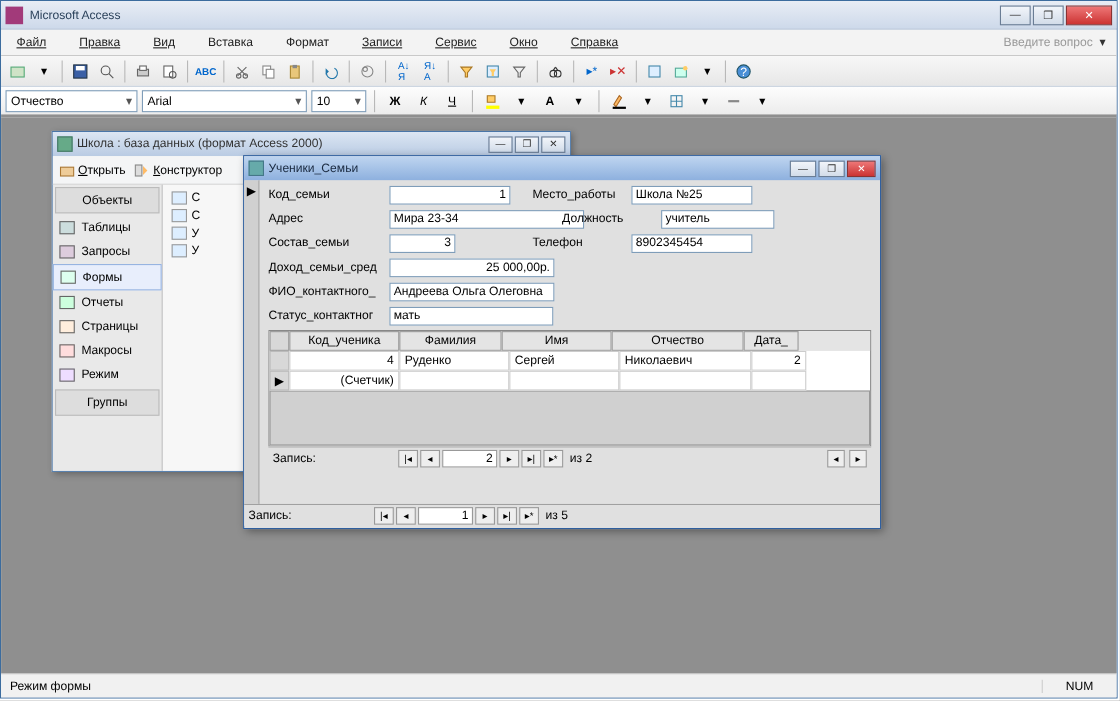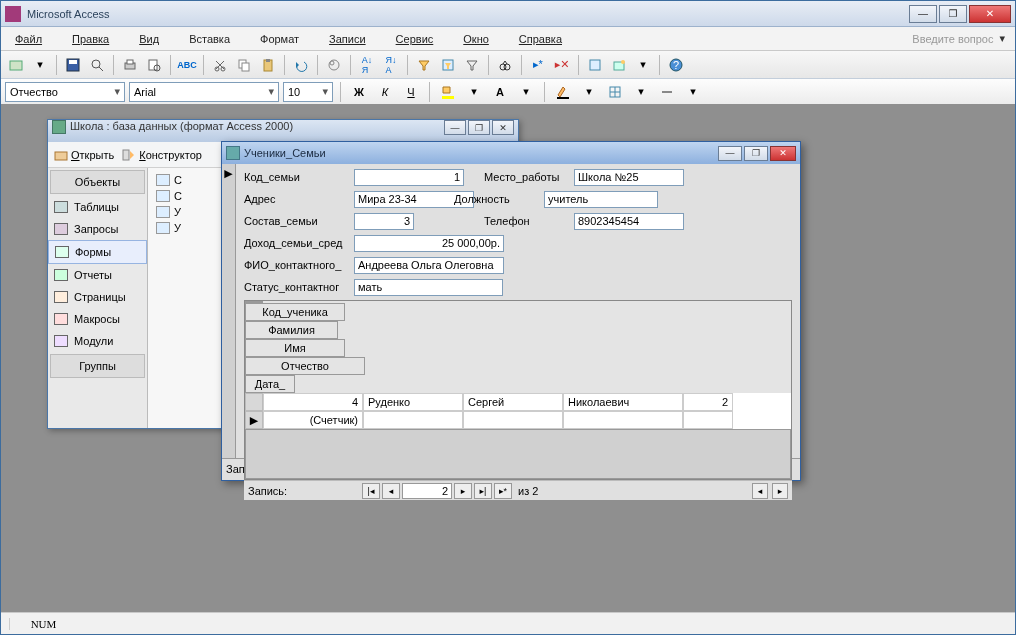--- a/index.html
+++ b/index.html
@@ -25,21 +25,21 @@
 .sep { width: 1px; height: 20px; background: #b8b8b8; margin: 0 3px; }
 
 .toolbar2 { height: 28px; background: linear-gradient(#fdfdfd,#ececec); border-bottom: 3px solid #8f8f8f; display: flex; align-items: center; padding: 0 4px; gap: 4px; }
 .combo { height: 20px; border: 1px solid #7f9db9; background: #fff; display: flex; align-items: center; padding: 0 4px; }
 .combo .dd { margin-left: auto; color: #555; padding-left: 6px; }
 
 .workspace { flex: 1; background: #8f8f8f; position: relative; overflow: hidden; }
 
 
 .dbwin { position: absolute; left: 46px; top: 12px; width: 472px; height: 310px; border: 1px solid #4a76a8; background: #f4f5f6; box-shadow: 2px 2px 6px rgba(0,0,0,0.3); }
-.dbwin .dbtitle { height: 22px; background: linear-gradient(#dce6f3,#b9cbe3); display: flex; align-items: flex-start; padding: 0 4px; color: #333; }
+.dbwin .dbtitle { height: 22px; background: linear-gradient(#dce6f3,#b9cbe3); display: flex; align-items: center; padding: 0 4px; color: #333; }
 .dbwin .dbtitle .icon { width: 14px; height: 14px; background: #6a8; border: 1px solid #476; margin-right: 4px; }
 .dbwin .dbtitle .title { flex: 1; }
 .dbwin .dbtitle .ctrls { display: flex; gap: 2px; }
 .dbwin .dbtitle .ctrls .winbtn { width: 22px; height: 15px; font-size: 9px; }
 .dbwin .dbtoolbar { height: 26px; background: #f4f5f6; display: flex; align-items: center; padding: 0 6px; gap: 8px; border-bottom: 1px solid #d0d0d0; }
 .dbwin .dbtoolbar .tbbtn { display: flex; align-items: center; gap: 3px; cursor: pointer; }
 .dbwin .body { display: flex; height: calc(100% - 48px); }
 .dbwin .nav { width: 100px; background: #e9e9e9; border-right: 1px solid #bbb; display: flex; flex-direction: column; }
 .dbwin .nav .cat { padding: 5px 6px; border: 1px solid #bbb; margin: 2px; background: #ddd; text-align: center; font-weight: normal; }
 .dbwin .nav .item { padding: 5px 6px; display: flex; align-items: center; gap: 6px; cursor: pointer; }
@@ -61,38 +61,38 @@
 .formwin .recsel { width: 14px; background: #d0d0d0; border-right: 1px solid #999; display: flex; align-items: flex-start; justify-content: center; padding-top: 3px; }
 .formwin .fields { padding: 4px 8px; flex: 1; background: #e0e0e0; position: relative; }
 .formwin .row { display: flex; align-items: center; margin-bottom: 4px; height: 18px; }
 .formwin .lbl { width: 110px; color: #000; white-space: nowrap; overflow: hidden; }
 .formwin .lbl2 { width: 90px; color: #000; margin-left: 20px; }
 .formwin .inp { border: 1px solid #7f9db9; background: #fff; height: 17px; padding: 0 3px; display: flex; align-items: center; }
 .formwin .inp.r { justify-content: flex-end; }
 
 .subform { margin-top: 2px; }
 .subform .subtable { border: 1px solid #888; background: #fff; }
-.subform .hdr { display: flex; background: #e4e4e4; flex-direction: column; }
+.subform .hdr { display: flex; background: #e4e4e4; }
 .subform .hdr .sel { width: 18px; border: 1px solid #999; background: #d8d8d8; }
 .subform .hdr .col { border: 1px solid #999; padding: 2px 4px; text-align: center; background: #e4e4e4; }
 .subform .drow { display: flex; }
 .subform .drow .sel { width: 18px; border: 1px solid #bbb; background: #d8d8d8; display:flex; align-items:center; justify-content:center; }
 .subform .drow .cell { border: 1px solid #ccc; padding: 2px 4px; background: #fff; height: 18px; overflow:hidden; white-space:nowrap; }
 .subform .pad { height: 50px; background: #d0d0d0; border: 1px solid #999; }
 
 .recnav { height: 20px; background: #e0e0e0; display: flex; align-items: center; padding: 0 4px; gap: 2px; border-top: 1px solid #bbb; }
 .recnav .lbl { margin-right: 2px; }
 .recnav .nbtn { width: 18px; height: 16px; border: 1px solid #999; background: #eee; display: flex; align-items: center; justify-content: center; cursor: pointer; font-size: 9px; }
 .recnav .ncur { width: 50px; height: 16px; border: 1px solid #999; background: #fff; text-align: right; padding: 0 3px; display:flex; align-items:center; justify-content:flex-end;}
 .recnav .scroll { flex: 1; display:flex; justify-content:flex-end; gap:4px; }
 .recnav .scrbtn { width:16px; height:16px; border:1px solid #999; background:#eee; display:flex;align-items:center;justify-content:center;cursor:pointer;font-size:9px;}
 
 .statusbar { height: 22px; background: #f1f1f1; border-top: 1px solid #c9c9c9; display: flex; align-items: center; padding: 0 8px; }
 .statusbar .st { flex: 1; }
-.statusbar .num { width: 60px; text-align: center; border-left: 1px solid #ccc; padding-left:8px;font-family:Liberation Serif, serif;}
+.statusbar .num { width: 60px; text-align: center; border-left: 1px solid #ccc; padding-left:8px;}
 
 svg { display: block; }
 </style>
 </head>
 <body>
 
 <div class="main-window">
 
   <div class="titlebar">
     <div class="icon"></div>
@@ -362,21 +362,21 @@
           <div class="item">
               <div class="ico" style="background:#fed"></div>
               <span>Страницы</span>
             </div>
           <div class="item">
               <div class="ico" style="background:#fdd"></div>
               <span>Макросы</span>
             </div>
           <div class="item">
               <div class="ico" style="background:#edf"></div>
-              <span>Модули</span>
+              <span>Режим</span>
             </div>
           <div class="cat">Группы</div>
         </div>
         <div class="list">
           <div class="li">
               <div class="ico"></div>
               <span>С</span>
             </div>
           <div class="li">
               <div class="ico"></div>
@@ -412,25 +412,25 @@
             <div class="inp r" style="width:110px">
                 <span>1</span>
               </div>
             <div class="lbl2">Место_работы</div>
             <div class="inp" style="width:110px">
                 <span>Школа №25</span>
               </div>
           </div>
           <div class="row">
             <div class="lbl">Адрес</div>
-            <div class="inp" style="width:120px">
+            <div class="inp" style="width:177px">
                 <span>Мира 23-34</span>
               </div>
             <div class="lbl2" style="margin-left:-20px">Должность</div>
-            <div class="inp" style="width:114px">
+            <div class="inp" style="width:103px">
                 <span>учитель</span>
               </div>
           </div>
           <div class="row">
             <div class="lbl">Состав_семьи</div>
             <div class="inp r" style="width:60px">
                 <span>3</span>
               </div>
             <div class="lbl2" style="margin-left:70px">Телефон</div>
             <div class="inp" style="width:110px">
@@ -509,16 +509,17 @@
         <div class="nbtn">▸</div>
         <div class="nbtn">▸|</div>
         <div class="nbtn">▸*</div>
         <span style="margin-left:4px">из  5</span>
       </div>
     </div>
 
   </div>
 
   <div class="statusbar">
+    <div class="st">Режим формы</div>
     <div class="num">NUM</div>
   </div>
 
 </div>
 
 </body></html>

